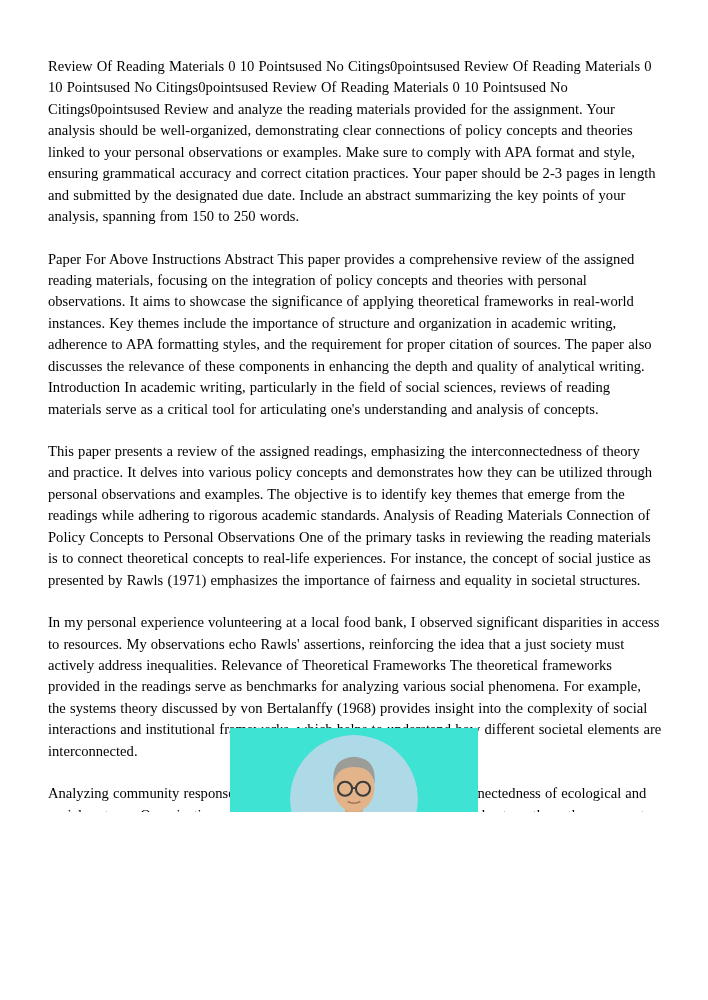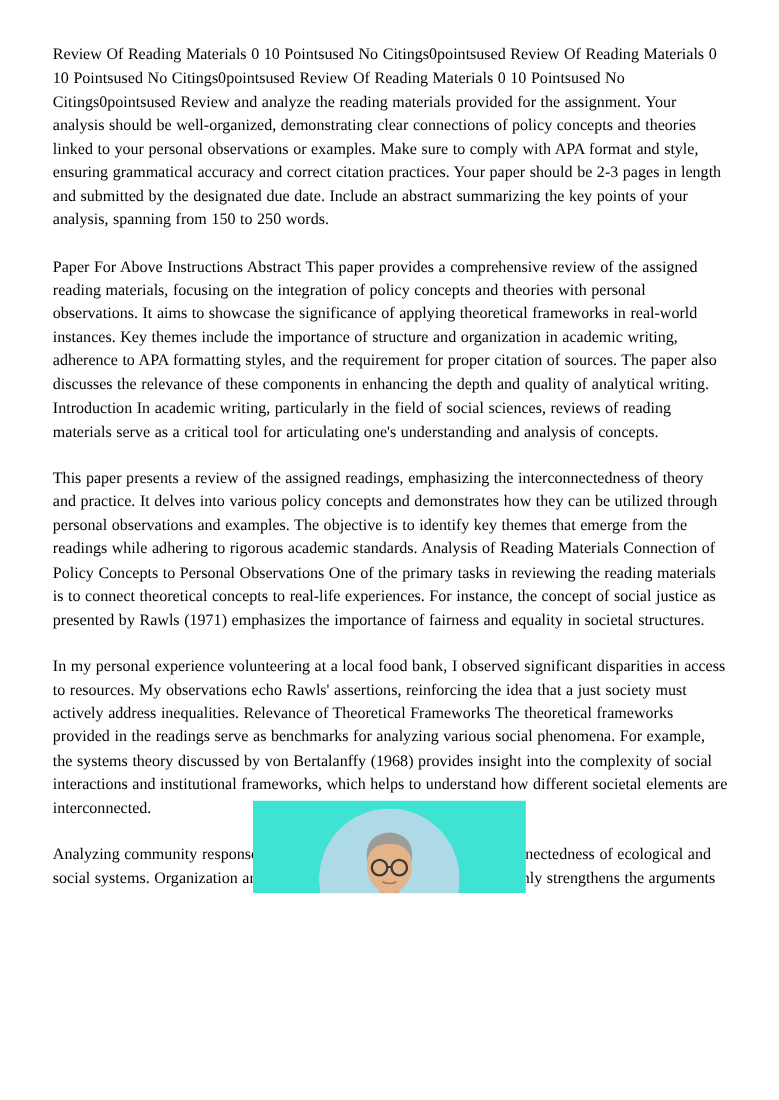--- a/index.html
+++ b/index.html
@@ -5,21 +5,21 @@
   * { margin: 0; padding: 0; box-sizing: border-box; }
   html, body { background: #ffffff; }
   body { font-family: "Liberation Serif", serif; }
 
   .page {
     position: relative;
     width: 708px;
     height: 812px;
     background: #ffffff;
     overflow: hidden;
-    padding: 40px 46px 0 48px;
+    padding: 56px 46px 0 48px;
   }
 
   .para {
     font-size: 14.6px;
     line-height: 1.47;
     color: #000000;
     margin-bottom: 21px;
     text-align: left;
     word-spacing: 0.5px;
   }

